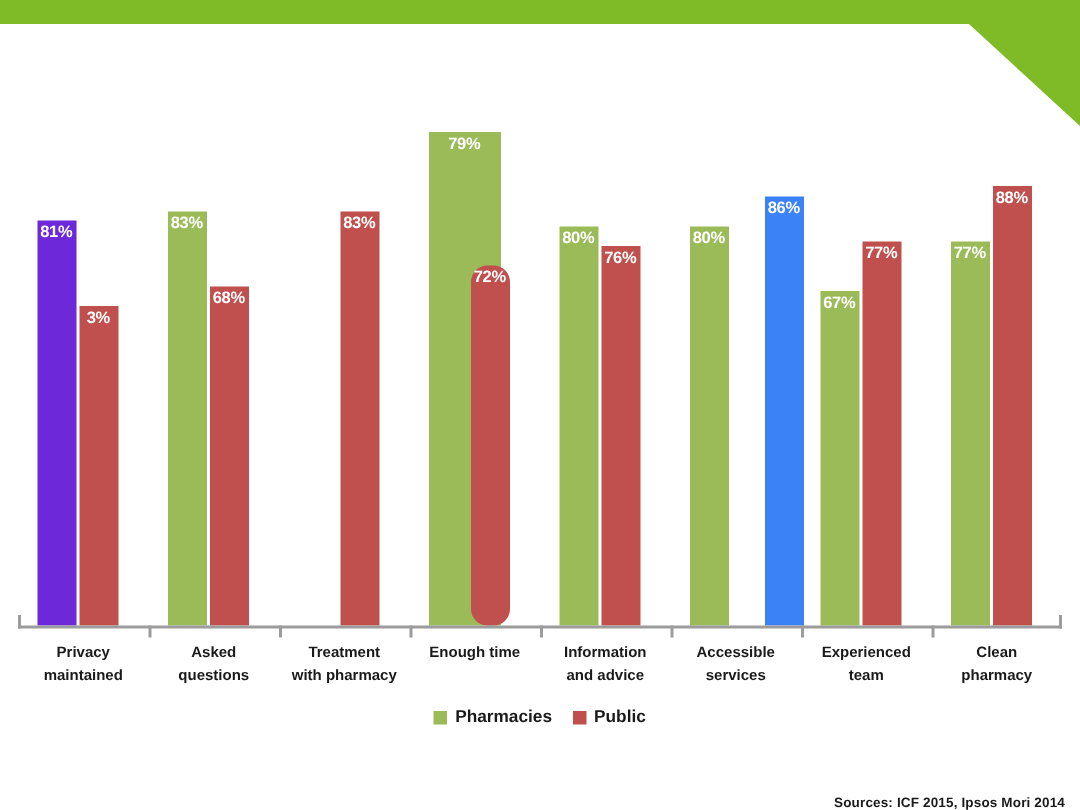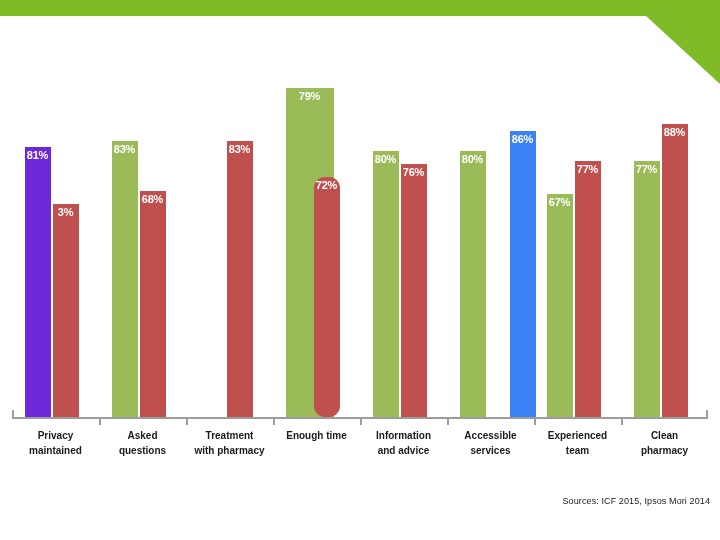--- a/index.html
+++ b/index.html
@@ -156,23 +156,23 @@
     font-size: 11.5px;
     font-weight: bold;
     color: #1A1A1A;
     line-height: 12px;
   }
 
   
   #source-note {
     position: absolute;
     right: 10px;
-    top: 412px;
+    top: 446px;
     font-size: 9px;
-    font-weight: normal;
+    font-weight: bold;
     color: #1A1A1A;
     letter-spacing: 0.1px;
   }
 </style>
 </head>
 <body>
 
 <div id="header-band"></div>
 <div id="header-wedge"></div>
 
@@ -287,20 +287,30 @@
       <div class="cat-label" style="left: 522px; width: 87px;">
         <span>Experienced</span>
         <span>team</span>
       </div>
       <div class="cat-label" style="left: 609px; width: 87px;">
         <span>Clean</span>
         <span>pharmacy</span>
       </div>
     </div>
 
+  <div id="legend">
+      <div class="legend-item">
+        <span class="legend-swatch" style="background: rgb(155, 187, 89);"></span>
+        <span class="legend-text">Pharmacies</span>
+      </div>
+      <div class="legend-item">
+        <span class="legend-swatch" style="background: rgb(192, 80, 77);"></span>
+        <span class="legend-text">Public</span>
+      </div>
+    </div>
 
   <div id="source-note">Sources: ICF 2015, Ipsos Mori 2014</div>
 <div class="axis-tick" style="left: 99px;"></div>
     <div class="axis-tick" style="left: 186px;"></div>
     <div class="axis-tick" style="left: 273px;"></div>
     <div class="axis-tick" style="left: 360px;"></div>
     <div class="axis-tick" style="left: 447px;"></div>
     <div class="axis-tick" style="left: 534px;"></div>
     <div class="axis-tick" style="left: 621px;"></div>
     <div class="axis-cap" style="left: 12px;"></div>

